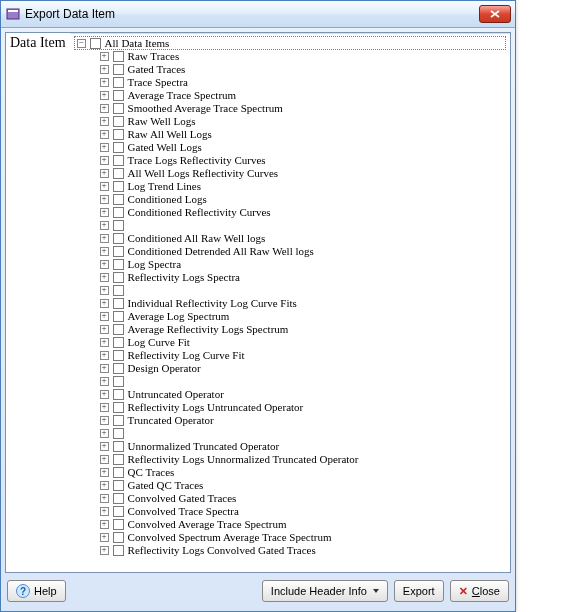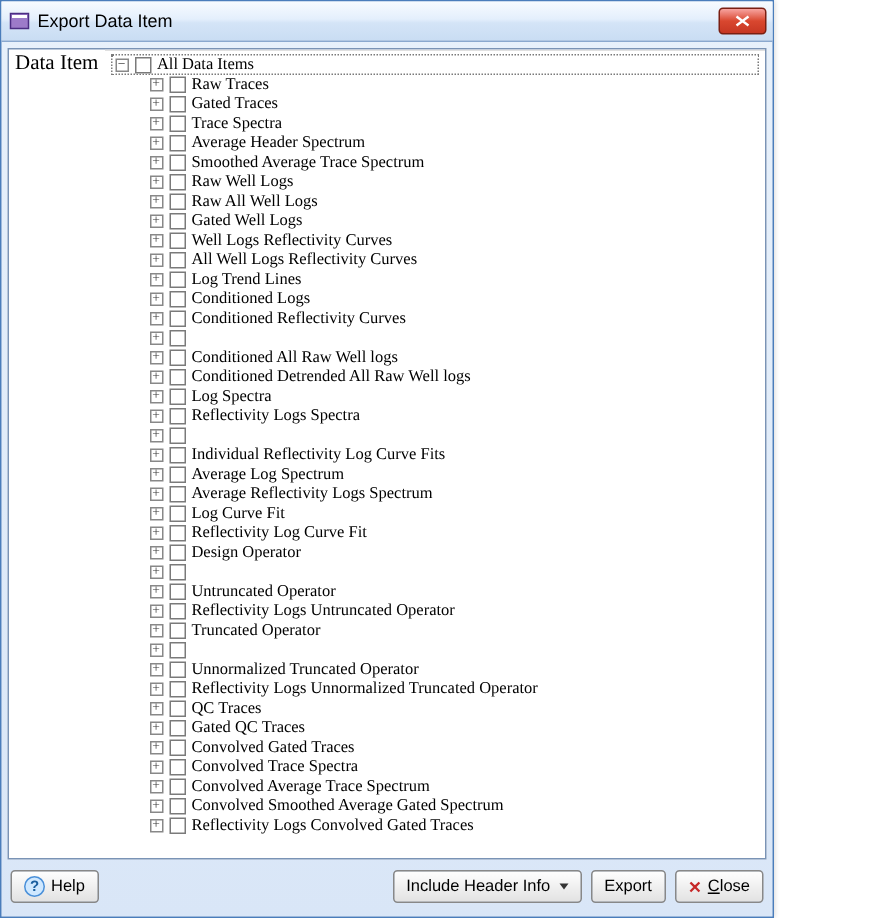--- a/index.html
+++ b/index.html
@@ -141,21 +141,21 @@
               <span>+</span>
             </div>
             <div class="checkbox"></div>
             <span class="tree-label">Trace Spectra</span>
           </div>
           <div class="tree-row">
             <div class="expander">
               <span>+</span>
             </div>
             <div class="checkbox"></div>
-            <span class="tree-label">Average Header Spectrum</span>
+            <span class="tree-label">Average Trace Spectrum</span>
           </div>
           <div class="tree-row">
             <div class="expander">
               <span>+</span>
             </div>
             <div class="checkbox"></div>
             <span class="tree-label">Smoothed Average Trace Spectrum</span>
           </div>
           <div class="tree-row">
             <div class="expander">
@@ -176,21 +176,21 @@
               <span>+</span>
             </div>
             <div class="checkbox"></div>
             <span class="tree-label">Gated Well Logs</span>
           </div>
           <div class="tree-row">
             <div class="expander">
               <span>+</span>
             </div>
             <div class="checkbox"></div>
-            <span class="tree-label">Well Logs Reflectivity Curves</span>
+            <span class="tree-label">Trace Logs Reflectivity Curves</span>
           </div>
           <div class="tree-row">
             <div class="expander">
               <span>+</span>
             </div>
             <div class="checkbox"></div>
             <span class="tree-label">All Well Logs Reflectivity Curves</span>
           </div>
           <div class="tree-row">
             <div class="expander">
@@ -375,21 +375,21 @@
               <span>+</span>
             </div>
             <div class="checkbox"></div>
             <span class="tree-label">Convolved Average Trace Spectrum</span>
           </div>
           <div class="tree-row">
             <div class="expander">
               <span>+</span>
             </div>
             <div class="checkbox"></div>
-            <span class="tree-label">Convolved Smoothed Average Gated Spectrum</span>
+            <span class="tree-label">Convolved Spectrum Average Trace Spectrum</span>
           </div>
           <div class="tree-row">
             <div class="expander">
               <span>+</span>
             </div>
             <div class="checkbox"></div>
             <span class="tree-label">Reflectivity Logs Convolved Gated Traces</span>
           </div>
         </div>
     </div>

